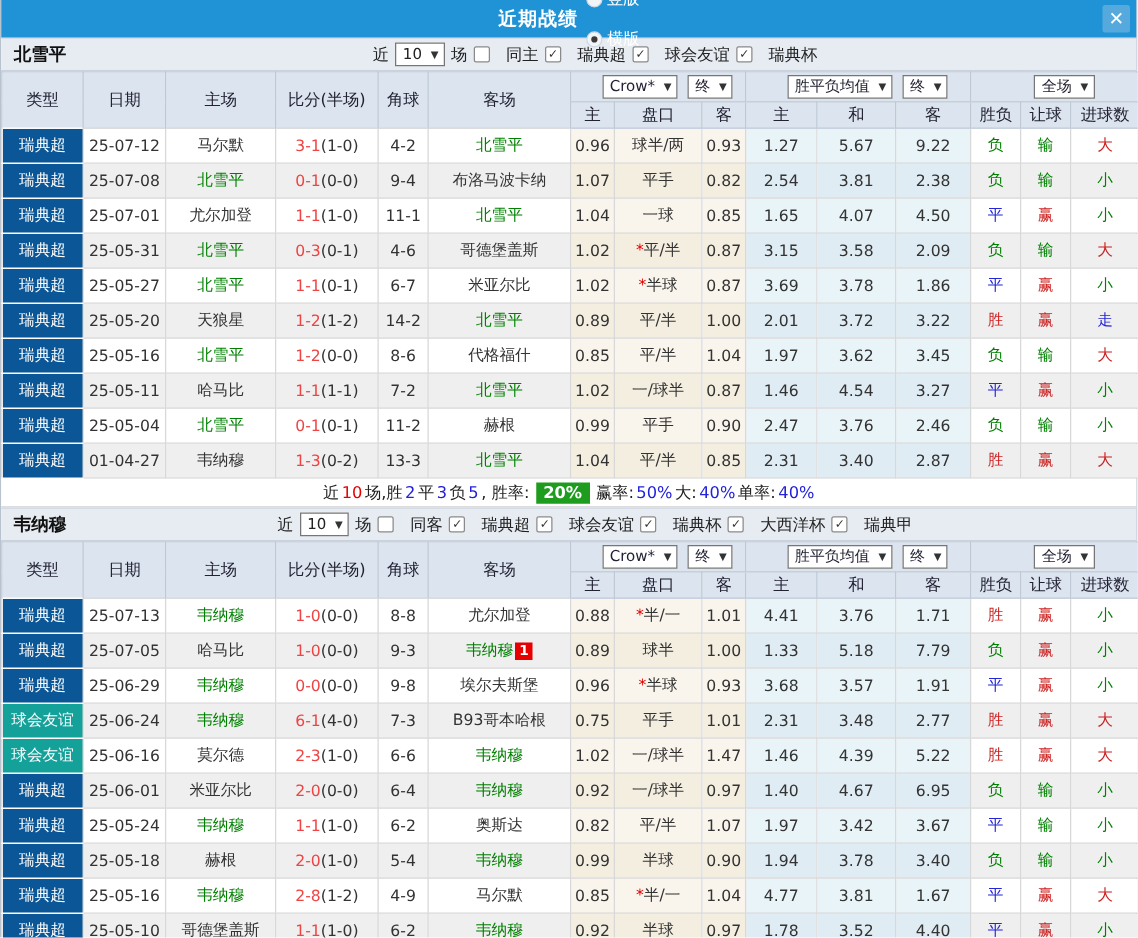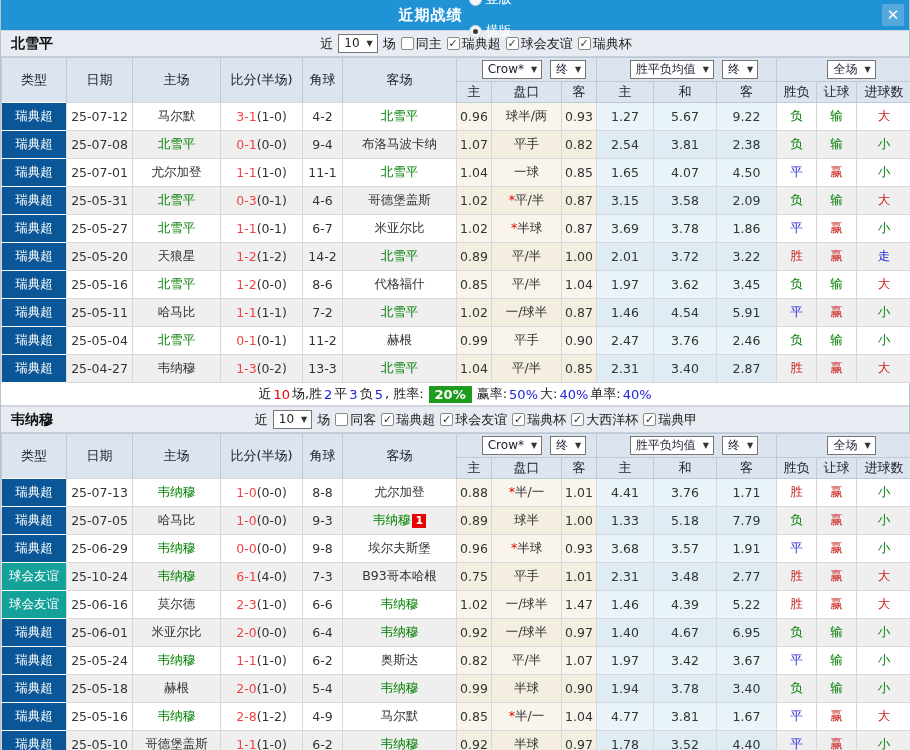--- a/index.html
+++ b/index.html
@@ -32,21 +32,21 @@
     height:27px; background:#e7ecf3; border-bottom:1px solid #c9d1dd; border-top:1px solid #cfd6e1;
     display:flex; align-items:center; padding:0 10px;
   }
   .team-name { font-weight:bold; font-size:14px; color:#111; white-space:nowrap; }
   .filter-bar { flex:1; display:flex; align-items:center; justify-content:center; gap:5px; font-size:13px; color:#222; }
   .selectbox {
     display:inline-flex; align-items:center; gap:7px; background:#fff;
     border:1px solid #767676; padding:1px 4px 1px 5px; font-size:12px; line-height:15px; cursor:pointer; white-space:nowrap;
   }
   .sel-arrow { font-size:8px; color:#333; }
-  .filter-check { display:inline-flex; align-items:center; gap:2px; cursor:pointer; white-space:nowrap; }
+  .filter-check { display:inline-flex; align-items:center; gap:13px; cursor:pointer; white-space:nowrap;font-family:Liberation Mono, monospace; }
   .cb {
     width:13px; height:13px; background:#fff; border:1px solid #8a8a8a; border-radius:2px;
     font-size:11px; line-height:12px; text-align:center; color:#333; display:inline-block;
   }
   .cb.checked { font-weight:bold; }
 
   
   table { width:910px; border-collapse:collapse; table-layout:fixed; }
   thead th { background:#dce4ef; color:#223; font-weight:normal; font-size:13px; border:1px solid #bfc9d6; }
   thead tr.ctrl th { height:24px; border-bottom:none; }
@@ -336,21 +336,21 @@
             <td class="date">25-05-11</td>
             <td>哈马比</td>
             <td><span class="sc">1-1</span><span class="half">(1-1)</span></td>
             <td>7-2</td>
             <td><span class="focus-team">北雪平</span></td>
             <td class="bg-odds">1.02</td>
             <td class="bg-odds"><span>一/球半</span></td>
             <td class="bg-odds">0.87</td>
             <td class="bg-mean">1.46</td>
             <td class="bg-mean">4.54</td>
-            <td class="bg-mean">5.91</td>
+            <td class="bg-mean">3.27</td>
             <td class="c-b">平</td>
             <td class="c-r">赢</td>
             <td class="c-g">小</td>
           </tr>
           <tr>
             <td class="type league">瑞典超</td>
             <td class="date">25-05-04</td>
             <td class="focus-team">北雪平</td>
             <td><span class="sc">0-1</span><span class="half">(0-1)</span></td>
             <td>11-2</td>
@@ -360,21 +360,21 @@
             <td class="bg-odds">0.90</td>
             <td class="bg-mean">2.47</td>
             <td class="bg-mean">3.76</td>
             <td class="bg-mean">2.46</td>
             <td class="c-g">负</td>
             <td class="c-g">输</td>
             <td class="c-g">小</td>
           </tr>
           <tr>
             <td class="type league">瑞典超</td>
-            <td class="date">25-04-27</td>
+            <td class="date">01-04-27</td>
             <td>韦纳穆</td>
             <td><span class="sc">1-3</span><span class="half">(0-2)</span></td>
             <td>13-3</td>
             <td><span class="focus-team">北雪平</span></td>
             <td class="bg-odds">1.04</td>
             <td class="bg-odds"><span>平/半</span></td>
             <td class="bg-odds">0.85</td>
             <td class="bg-mean">2.31</td>
             <td class="bg-mean">3.40</td>
             <td class="bg-mean">2.87</td>
@@ -558,21 +558,21 @@
             <td class="bg-odds">0.93</td>
             <td class="bg-mean">3.68</td>
             <td class="bg-mean">3.57</td>
             <td class="bg-mean">1.91</td>
             <td class="c-b">平</td>
             <td class="c-r">赢</td>
             <td class="c-g">小</td>
           </tr>
           <tr>
             <td class="type friendly">球会友谊</td>
-            <td class="date">25-10-24</td>
+            <td class="date">25-06-24</td>
             <td class="focus-team">韦纳穆</td>
             <td><span class="sc">6-1</span><span class="half">(4-0)</span></td>
             <td>7-3</td>
             <td><span>B93哥本哈根</span></td>
             <td class="bg-odds">0.75</td>
             <td class="bg-odds"><span>平手</span></td>
             <td class="bg-odds">1.01</td>
             <td class="bg-mean">2.31</td>
             <td class="bg-mean">3.48</td>
             <td class="bg-mean">2.77</td>

